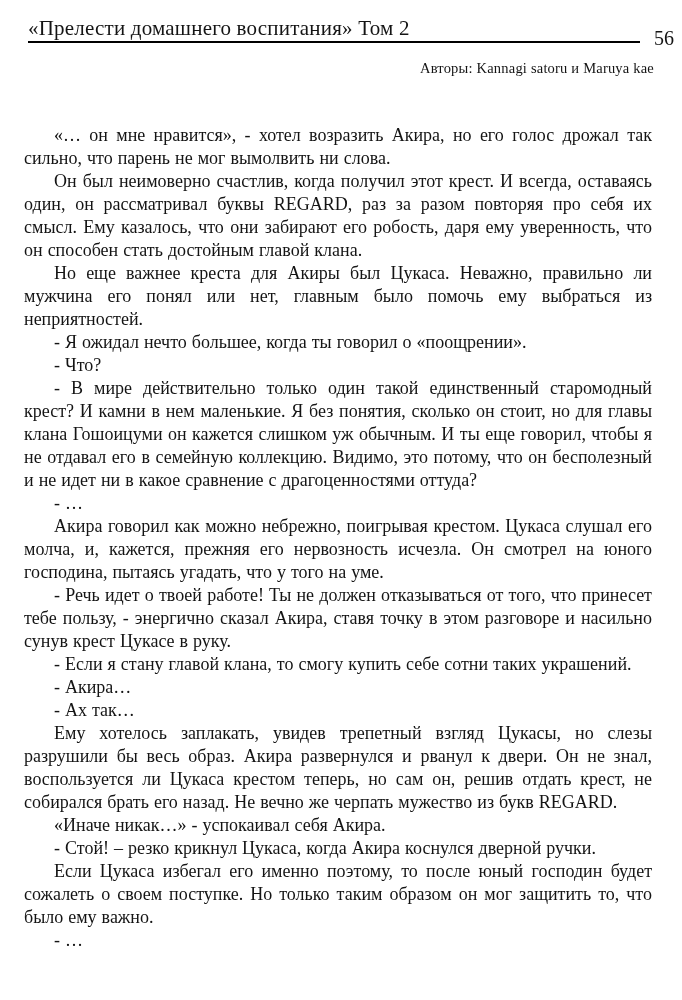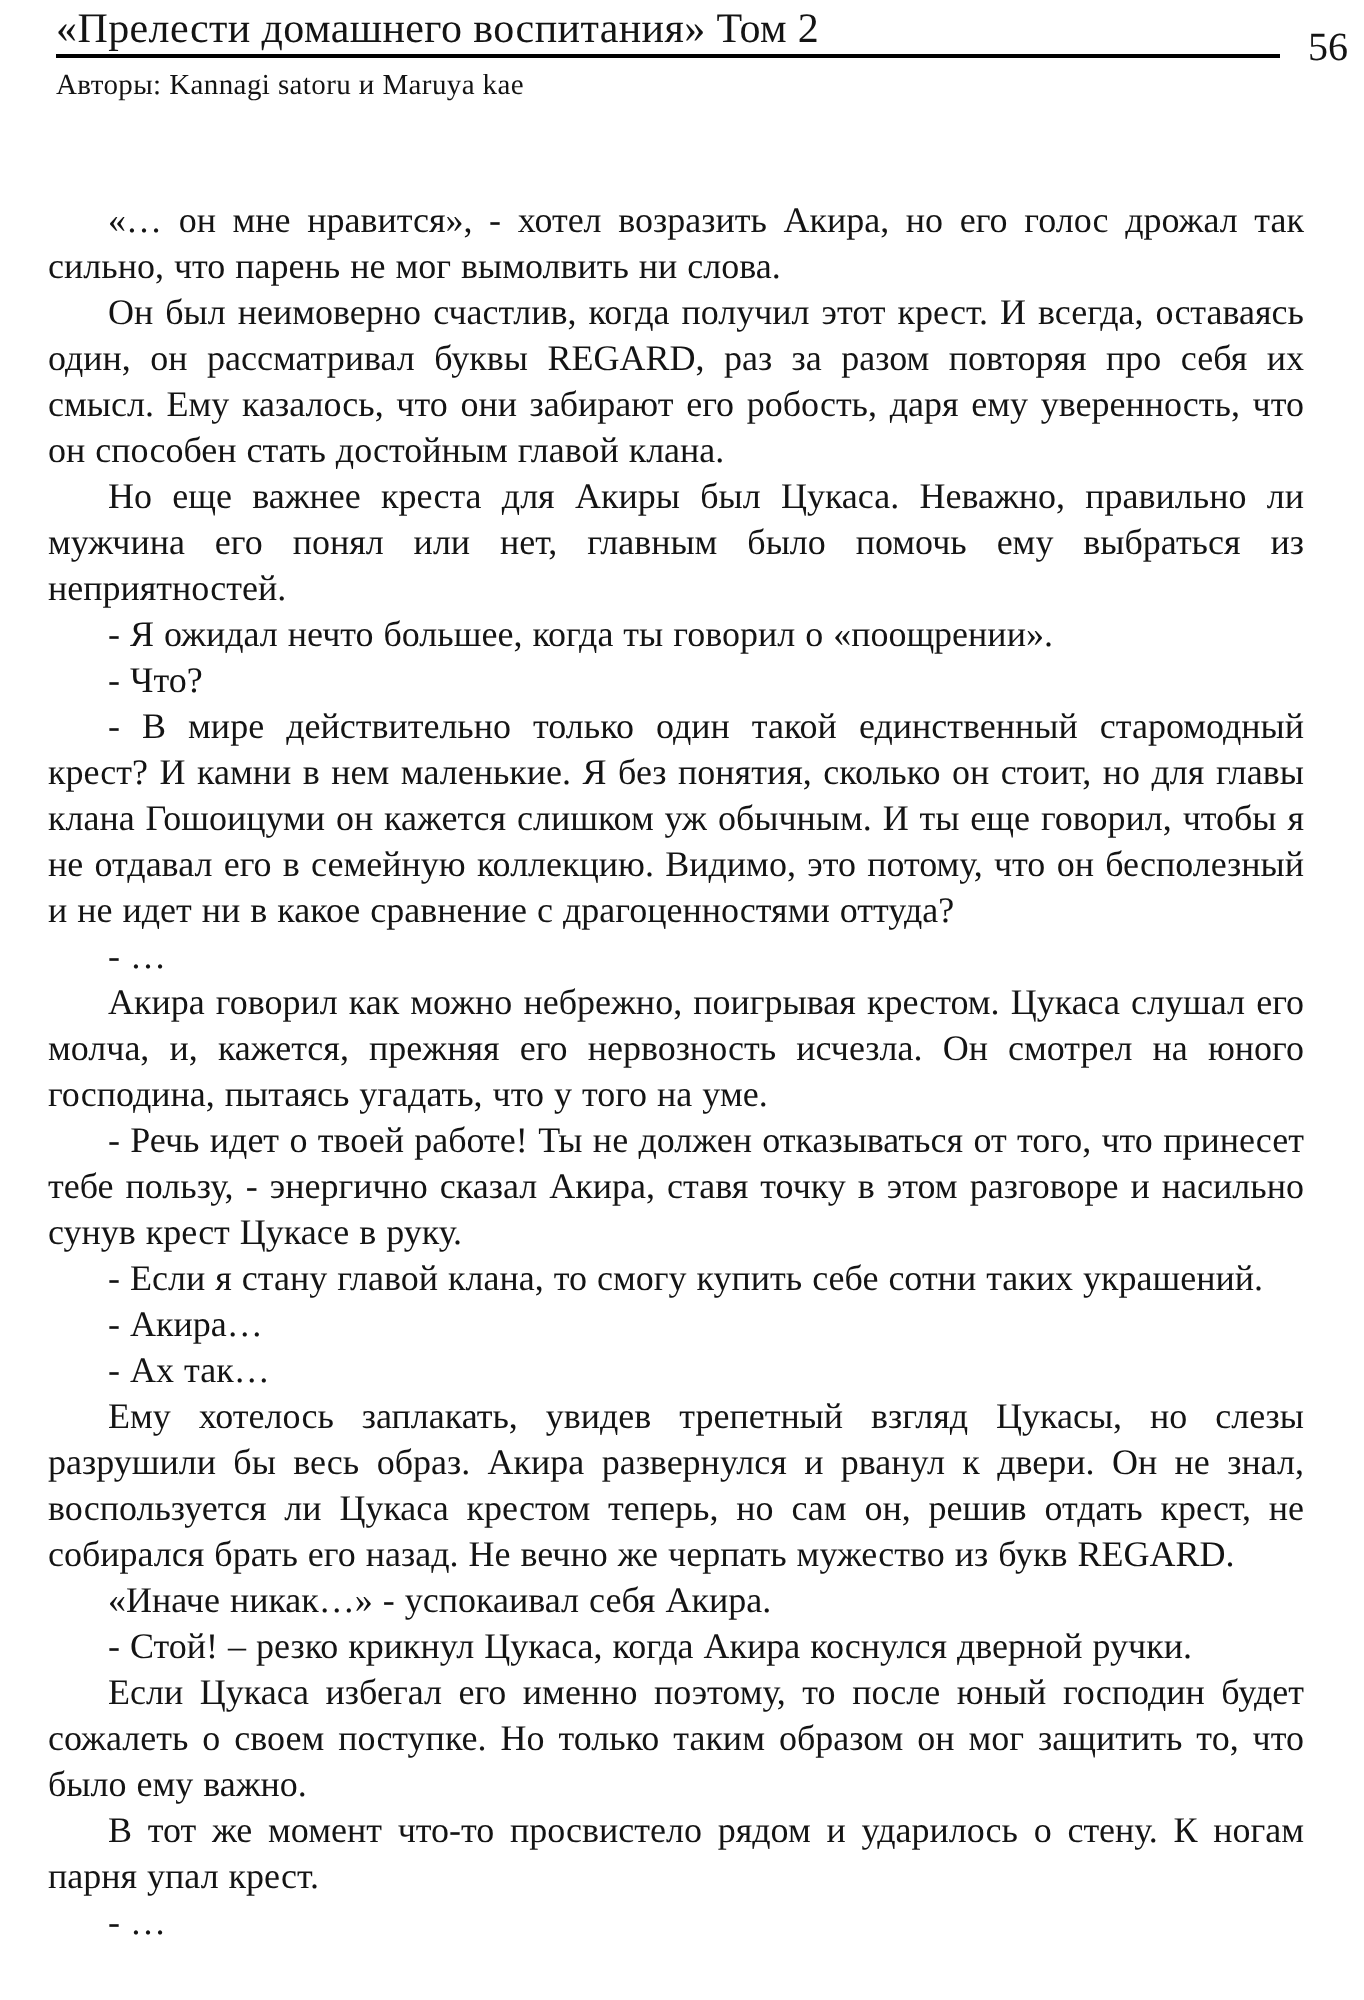--- a/index.html
+++ b/index.html
@@ -13,43 +13,44 @@
     height: 1000px;
     background: #ffffff;
     color: #141414;
     font-family: "Liberation Serif", "DejaVu Serif", serif;
     overflow: hidden;
     box-sizing: border-box;
   }
   .header-row {
     display: flex;
     align-items: flex-end;
-    margin: 2px 8px 0 28px;
+    margin: 16px 8px 0 28px;
   }
   .title-line {
     flex: 1;
     border-bottom: 2px solid #000000;
     font-size: 21px;
     line-height: 24px;
     padding-bottom: 1px;
     white-space: nowrap;
     letter-spacing: 0.2px;
   }
   .page-num {
     font-size: 20px;
     line-height: 24px;
     margin-left: 14px;
     position: relative;
     top: 7px;
   }
   .authors {
-    margin: 6px 28px 0 28px;
+    margin: 17px 28px 0 28px;
     font-size: 14.5px;
     line-height: 17px;
     letter-spacing: 0.2px;
+    text-align: right;
   }
   .page-body {
     margin: 47px 30px 0 24px;
     text-align: justify;
   }
   .page-body p {
     margin: 0;
     padding: 0;
     text-indent: 30px;
     font-size: 18px;
@@ -78,16 +79,15 @@
       <p>- …</p>
       <p>Акира говорил как можно небрежно, поигрывая крестом. Цукаса слушал его молча, и, кажется, прежняя его нервозность исчезла. Он смотрел на юного господина, пытаясь угадать, что у того на уме.</p>
       <p>- Речь идет о твоей работе! Ты не должен отказываться от того, что принесет тебе пользу, - энергично сказал Акира, ставя точку в этом разговоре и насильно сунув крест Цукасе в руку.</p>
       <p>- Если я стану главой клана, то смогу купить себе сотни таких украшений.</p>
       <p>- Акира…</p>
       <p>- Ах так…</p>
       <p>Ему хотелось заплакать, увидев трепетный взгляд Цукасы, но слезы разрушили бы весь образ. Акира развернулся и рванул к двери. Он не знал, воспользуется ли Цукаса крестом теперь, но сам он, решив отдать крест, не собирался брать его назад. Не вечно же черпать мужество из букв REGARD.</p>
       <p>«Иначе никак…» - успокаивал себя Акира.</p>
       <p>- Стой! – резко крикнул Цукаса, когда Акира коснулся дверной ручки.</p>
       <p>Если Цукаса избегал его именно поэтому, то после юный господин будет сожалеть о своем поступке. Но только таким образом он мог защитить то, что было ему важно.</p>
-      <p>В тот же момент что-то просвистело рядом и ударилось о стену. К ногам парня упал крест.</p>
       <p>- …</p>
     </div>
 </div>
 
 </body></html>

